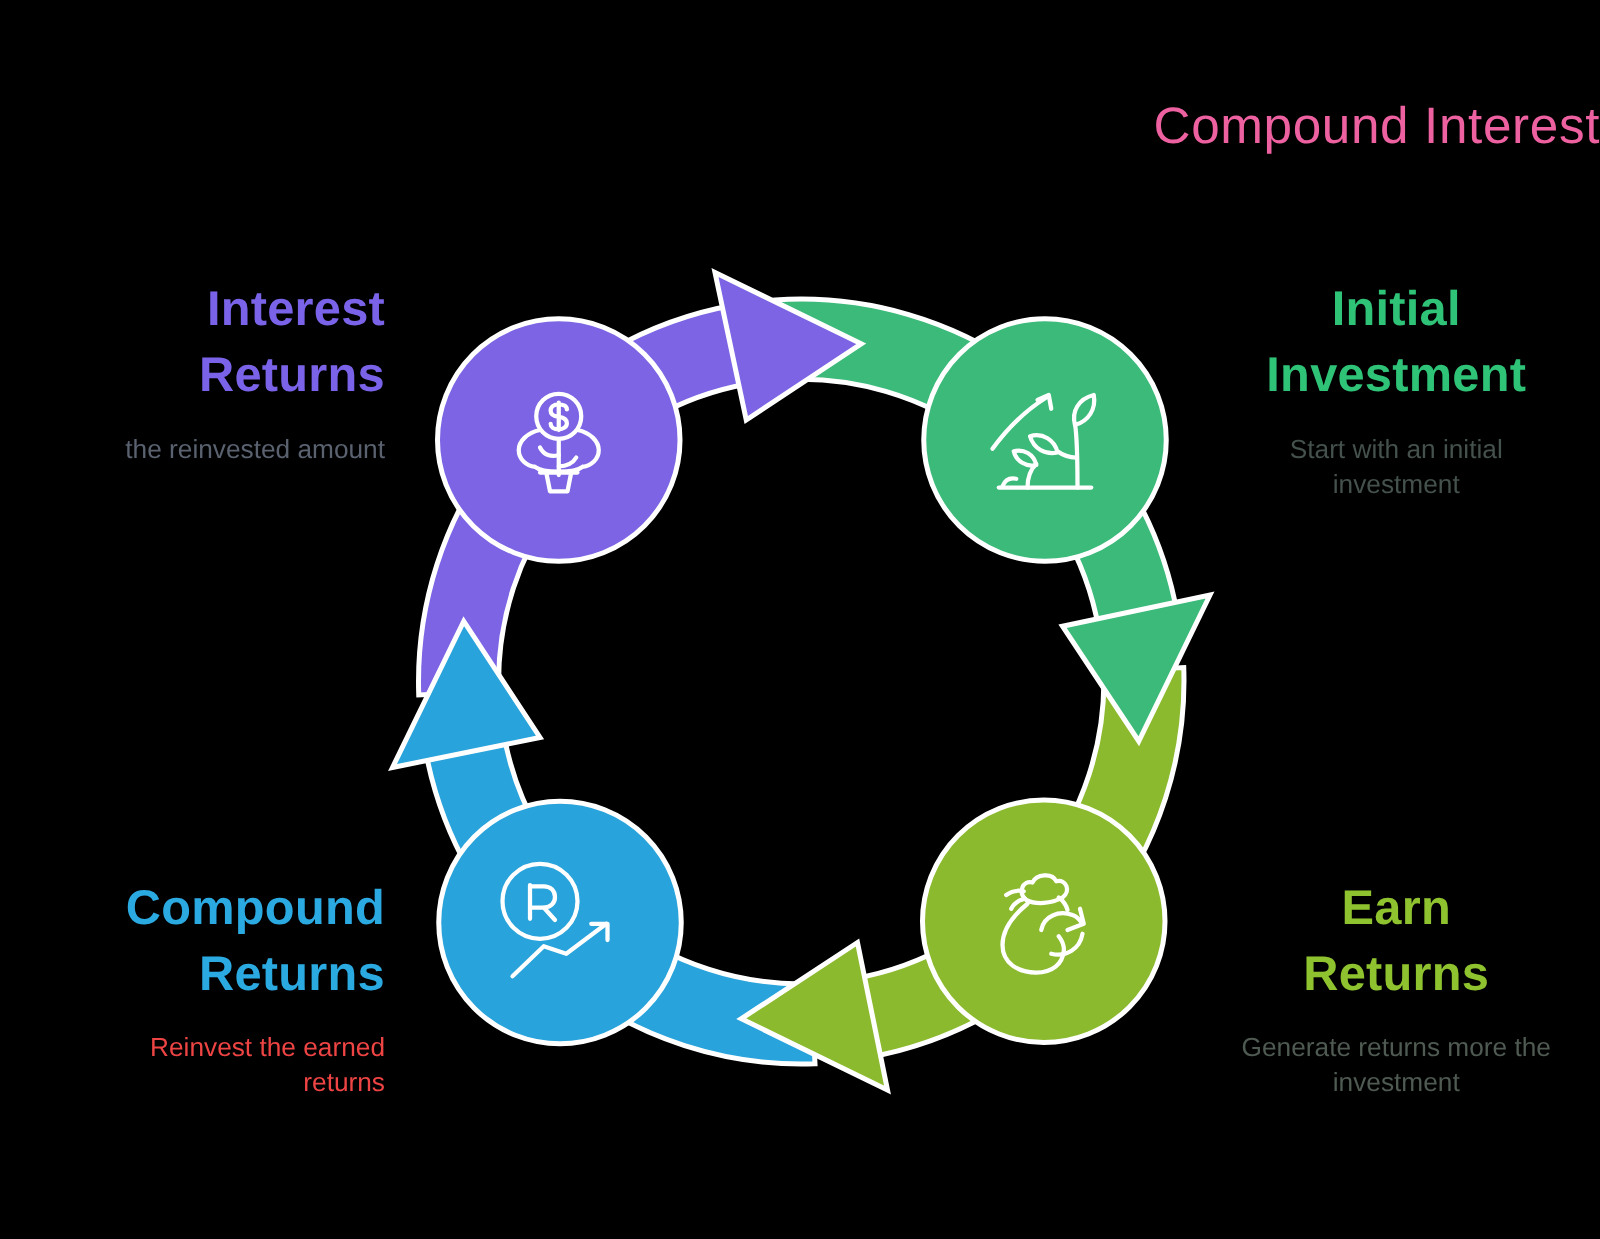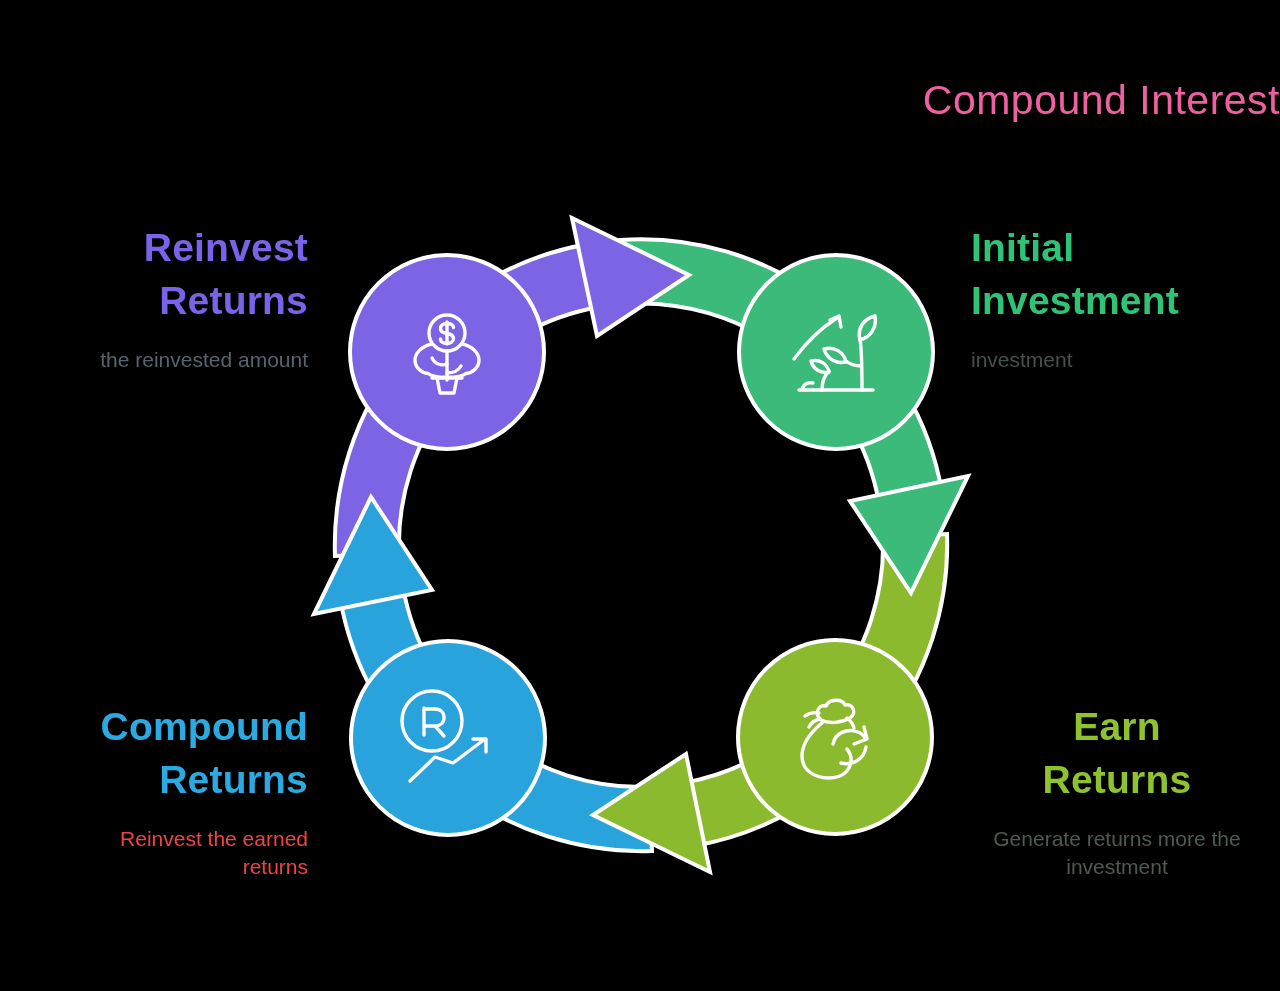--- a/index.html
+++ b/index.html
@@ -4,21 +4,21 @@
 <style>
   html,body{margin:0;padding:0;background:#000;}
   .stage{position:relative;width:1280px;height:991px;background:#000;overflow:hidden;
          font-family:"Liberation Sans",sans-serif;}
   .title{position:absolute;left:0;top:76px;width:1280px;text-align:right;
          font-size:41px;line-height:48px;font-weight:500;letter-spacing:.5px;}
   .node-text{position:absolute;width:292px;}
   .node-text .heading{font-size:39px;line-height:53px;font-weight:700;letter-spacing:.2px;}
   .node-text .desc{margin-top:19px;font-size:21px;line-height:28px;font-weight:400;}
   .pos-top-left{left:16px;top:221px;text-align:right;}
-  .pos-top-right{left:971px;top:221px;text-align:left;}
+  .pos-top-right{left:971px;top:221px;text-align:center;}
   .pos-bottom-left{left:16px;top:700px;text-align:right;}
   .pos-bottom-right{left:971px;top:700px;text-align:center;}
   svg.ring{position:absolute;left:0;top:0;}
   .icon path,.icon circle{fill:none;stroke:#fff;stroke-width:3.4;
         stroke-linecap:round;stroke-linejoin:round;}
 </style>
 </head>
 <body>
 
 <div class="stage" style="background-color: rgb(0, 0, 0);">
@@ -78,34 +78,35 @@
       <path d="M35 32 C30 33 26 36 24 40 M34 26 C29 25 24 26 20 29 M62 31 C66 34 68 37 69 41"></path>
       <path d="M37 36 C26 45 17 57 17 69 C17 83 29 91 44 91 C57 91 65 84 66 74 C66.5 70 65 66 62 62"></path>
       <path d="M48 57 C50 46 62 41 73 45 C76 46 79 49 81 52"></path>
       <path d="M79 40 L82 52 L69 57"></path>
       <path d="M81 60 C79 72 68 79 56 76"></path>
     </g>
   </svg>
 
   <div class="node-text pos-top-left">
     <div class="heading" style="color: rgb(122, 99, 232);">
-      <div>Reinvest</div>
+      <div>Interest</div>
       <div>Returns</div>
     </div>
     <div class="desc" style="color: rgb(90, 98, 112);">
       <div>the reinvested amount</div>
     </div>
   </div>
 
   <div class="node-text pos-top-right">
     <div class="heading" style="color: rgb(47, 195, 119);">
       <div>Initial</div>
       <div>Investment</div>
     </div>
     <div class="desc" style="color: rgb(68, 81, 76);">
+      <div>Start with an initial</div>
       <div>investment</div>
     </div>
   </div>
 
   <div class="node-text pos-bottom-left">
     <div class="heading" style="color: rgb(43, 170, 226);">
       <div>Compound</div>
       <div>Returns</div>
     </div>
     <div class="desc" style="color: #ef4444;">

